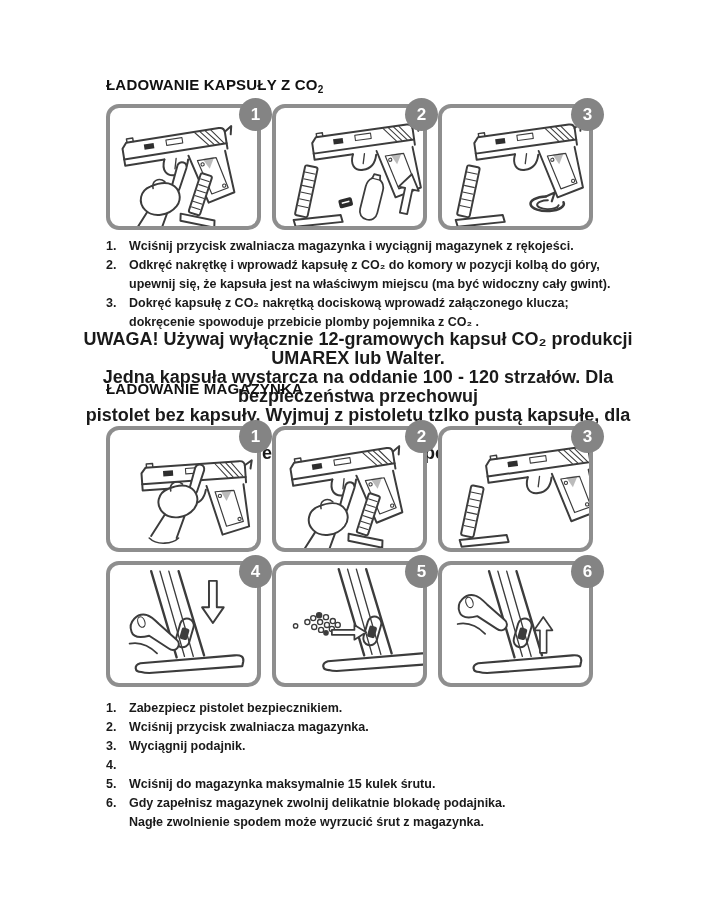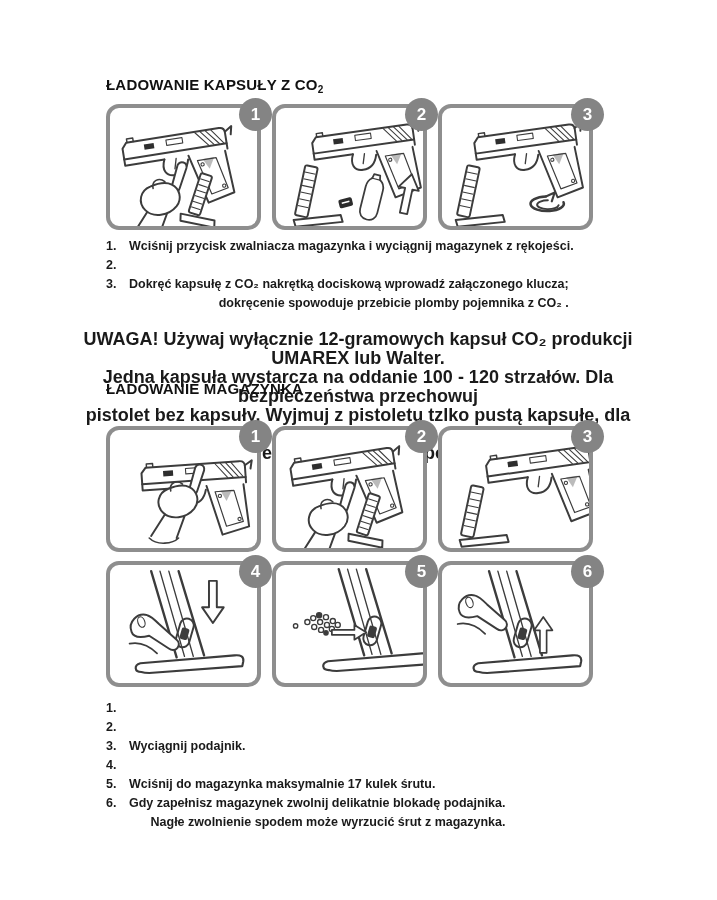--- a/index.html
+++ b/index.html
@@ -25,21 +25,21 @@
     background:#848484;color:#fff;font-weight:700;font-size:17px;
     display:flex;align-items:center;justify-content:center;z-index:3;line-height:1;
   }
   .art{width:100%;height:100%;display:block;}
   .steps{
     position:absolute;left:106px;width:565px;font-size:12.5px;font-weight:700;
     line-height:19px;
   }
   .step{display:flex;}
   .step .num{flex:0 0 23px;}
-  .step .txt{white-space:pre-line;text-align:right;}
+  .step .txt{white-space:pre-line;}
   .warning{
     position:absolute;left:48px;width:620px;text-align:center;font-size:18px;
     font-weight:700;line-height:19px;white-space:pre-line;
   }
   .pos-h1{top:76px;}
   .pos-row1{top:104px;}
   .pos-list1{top:237px;}
   .pos-warn{top:330px;}
   .pos-h2{top:380px;}
   .pos-row2{top:426px;}
@@ -169,20 +169,22 @@
   </div>
 </div>
 
 <div class="steps pos-list1">
   <div class="step">
     <span class="num">1.</span>
     <div class="txt">Wciśnij przycisk zwalniacza magazynka i wyciągnij magazynek z rękojeści.</div>
   </div>
   <div class="step">
     <span class="num">2.</span>
+    <div class="txt">Odkręć nakrętkę i wprowadź kapsułę z CO₂ do komory w pozycji kolbą do góry,
+upewnij się, że kapsuła jest na właściwym miejscu (ma być widoczny cały gwint).</div>
   </div>
   <div class="step">
     <span class="num">3.</span>
     <div class="txt">Dokręć kapsułę z CO₂ nakrętką dociskową wprowadź załączonego klucza;
 dokręcenie spowoduje przebicie plomby pojemnika z CO₂ .</div>
   </div>
 </div>
 
 <div class="warning pos-warn">UWAGA! Używaj wyłącznie 12-gramowych kapsuł CO₂ produkcji UMAREX lub Walter.
 Jedna kapsuła wystarcza na oddanie 100 - 120 strzałów. Dla bezpieczeństwa przechowuj
@@ -239,33 +241,35 @@
       <use href="#magcolG" transform="translate(18,2)"></use>
       <use href="#thumbG" transform="translate(20,26)"></use>
       <use href="#arrowG" transform="translate(94,48) scale(0.85)"></use>
     </svg>
   </div>
 </div>
 
 <div class="steps pos-list2">
   <div class="step">
     <span class="num">1.</span>
+    <div class="txt">Zabezpiecz pistolet bezpiecznikiem.</div>
   </div>
   <div class="step">
     <span class="num">2.</span>
+    <div class="txt">Wciśnij przycisk zwalniacza magazynka.</div>
   </div>
   <div class="step">
     <span class="num">3.</span>
     <div class="txt">Wyciągnij podajnik.</div>
   </div>
   <div class="step">
     <span class="num">4.</span>
   </div>
   <div class="step">
     <span class="num">5.</span>
-    <div class="txt">Wciśnij do magazynka maksymalnie 17 kulek śrutu.</div>
+    <div class="txt">Wciśnij do magazynka maksymalnie 15 kulek śrutu.</div>
   </div>
   <div class="step">
     <span class="num">6.</span>
     <div class="txt">Gdy zapełnisz magazynek zwolnij delikatnie blokadę podajnika.
 Nagłe zwolnienie spodem może wyrzucić śrut z magazynka.</div>
   </div>
 </div>
 
 </body></html>

